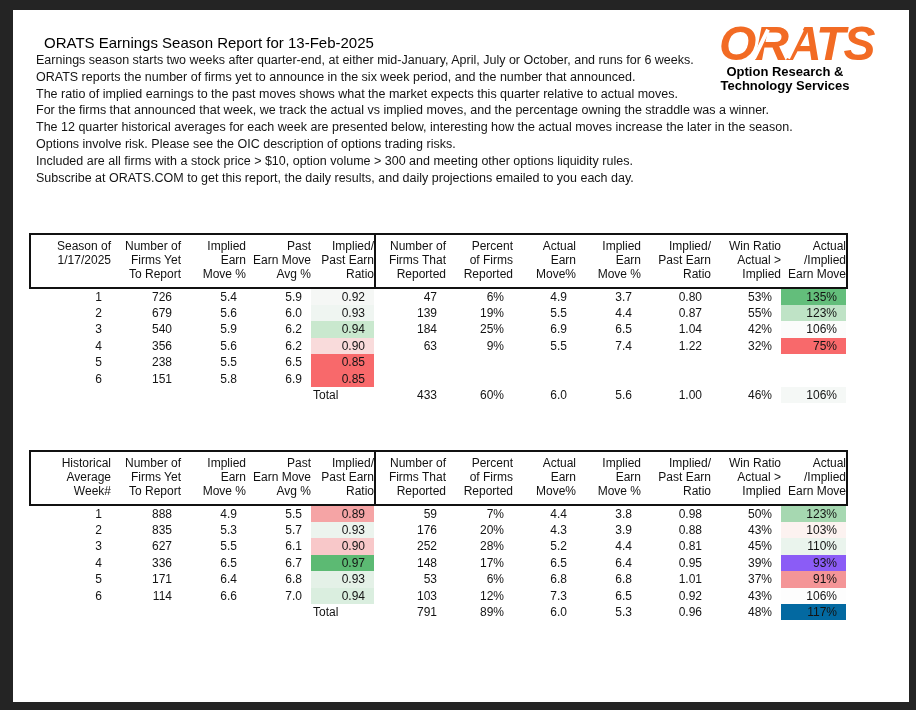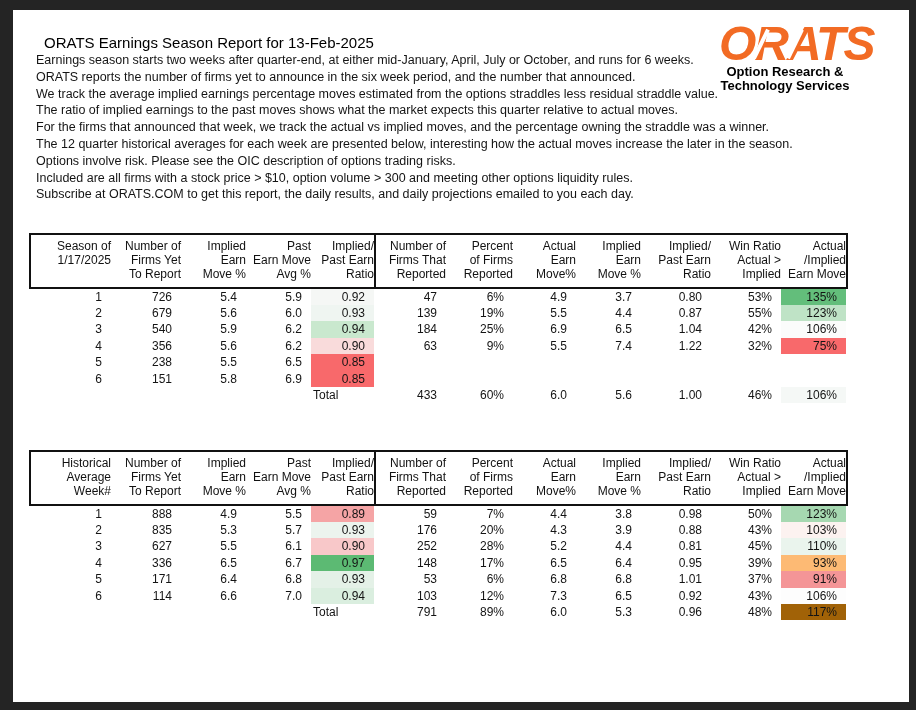--- a/index.html
+++ b/index.html
@@ -52,21 +52,20 @@
 </head>
 <body>
 
 <div class="page">
 
   <h1 class="title">ORATS Earnings Season Report for 13-Feb-2025</h1>
 
   <div class="intro">
       <div class="intro-line">Earnings season starts two weeks after quarter-end, at either mid-January, April, July or October, and runs for 6 weeks.</div>
       <div class="intro-line">ORATS reports the number of firms yet to announce in the six week period, and the number that announced.</div>
-      <div class="intro-line">We track the average implied earnings percentage moves estimated from the options straddles less residual straddle value.</div>
       <div class="intro-line">The ratio of implied earnings to the past moves shows what the market expects this quarter relative to actual moves.</div>
       <div class="intro-line">For the firms that announced that week, we track the actual vs implied moves, and the percentage owning the straddle was a winner.</div>
       <div class="intro-line">The 12 quarter historical averages for each week are presented below, interesting how the actual moves increase the later in the season.</div>
       <div class="intro-line">Options involve risk. Please see the OIC description of options trading risks.</div>
       <div class="intro-line">Included are all firms with a stock price &gt; $10, option volume &gt; 300 and meeting other options liquidity rules.</div>
       <div class="intro-line">Subscribe at ORATS.COM to get this report, the daily results, and daily projections emailed to you each day.</div>
     </div>
 
   <div class="logo">
     <span class="logo-word" style="color: rgb(242, 107, 36);">ORATS
@@ -334,21 +333,21 @@
         <div class="td">336</div>
         <div class="td">6.5</div>
         <div class="td">6.7</div>
         <div class="td" style="background: rgb(92, 186, 115);">0.97</div>
         <div class="td">148</div>
         <div class="td">17%</div>
         <div class="td">6.5</div>
         <div class="td">6.4</div>
         <div class="td">0.95</div>
         <div class="td">39%</div>
-        <div class="td" style="background: #fdba74;">93%</div>
+        <div class="td" style="background: #8b5cf6;">93%</div>
         <div class="td">5</div>
         <div class="td">171</div>
         <div class="td">6.4</div>
         <div class="td">6.8</div>
         <div class="td" style="background: rgb(228, 241, 231);">0.93</div>
         <div class="td">53</div>
         <div class="td">6%</div>
         <div class="td">6.8</div>
         <div class="td">6.8</div>
         <div class="td">1.01</div>
@@ -370,17 +369,17 @@
         <div class="td"></div>
         <div class="td"></div>
         <div class="td"></div>
         <div class="td left">Total</div>
         <div class="td">791</div>
         <div class="td">89%</div>
         <div class="td">6.0</div>
         <div class="td">5.3</div>
         <div class="td">0.96</div>
         <div class="td">48%</div>
-        <div class="td" style="background: #a16207;">117%</div>
+        <div class="td" style="background: #0369a1;">117%</div>
       </div>
   </div>
 
 </div>
 
 </body></html>

